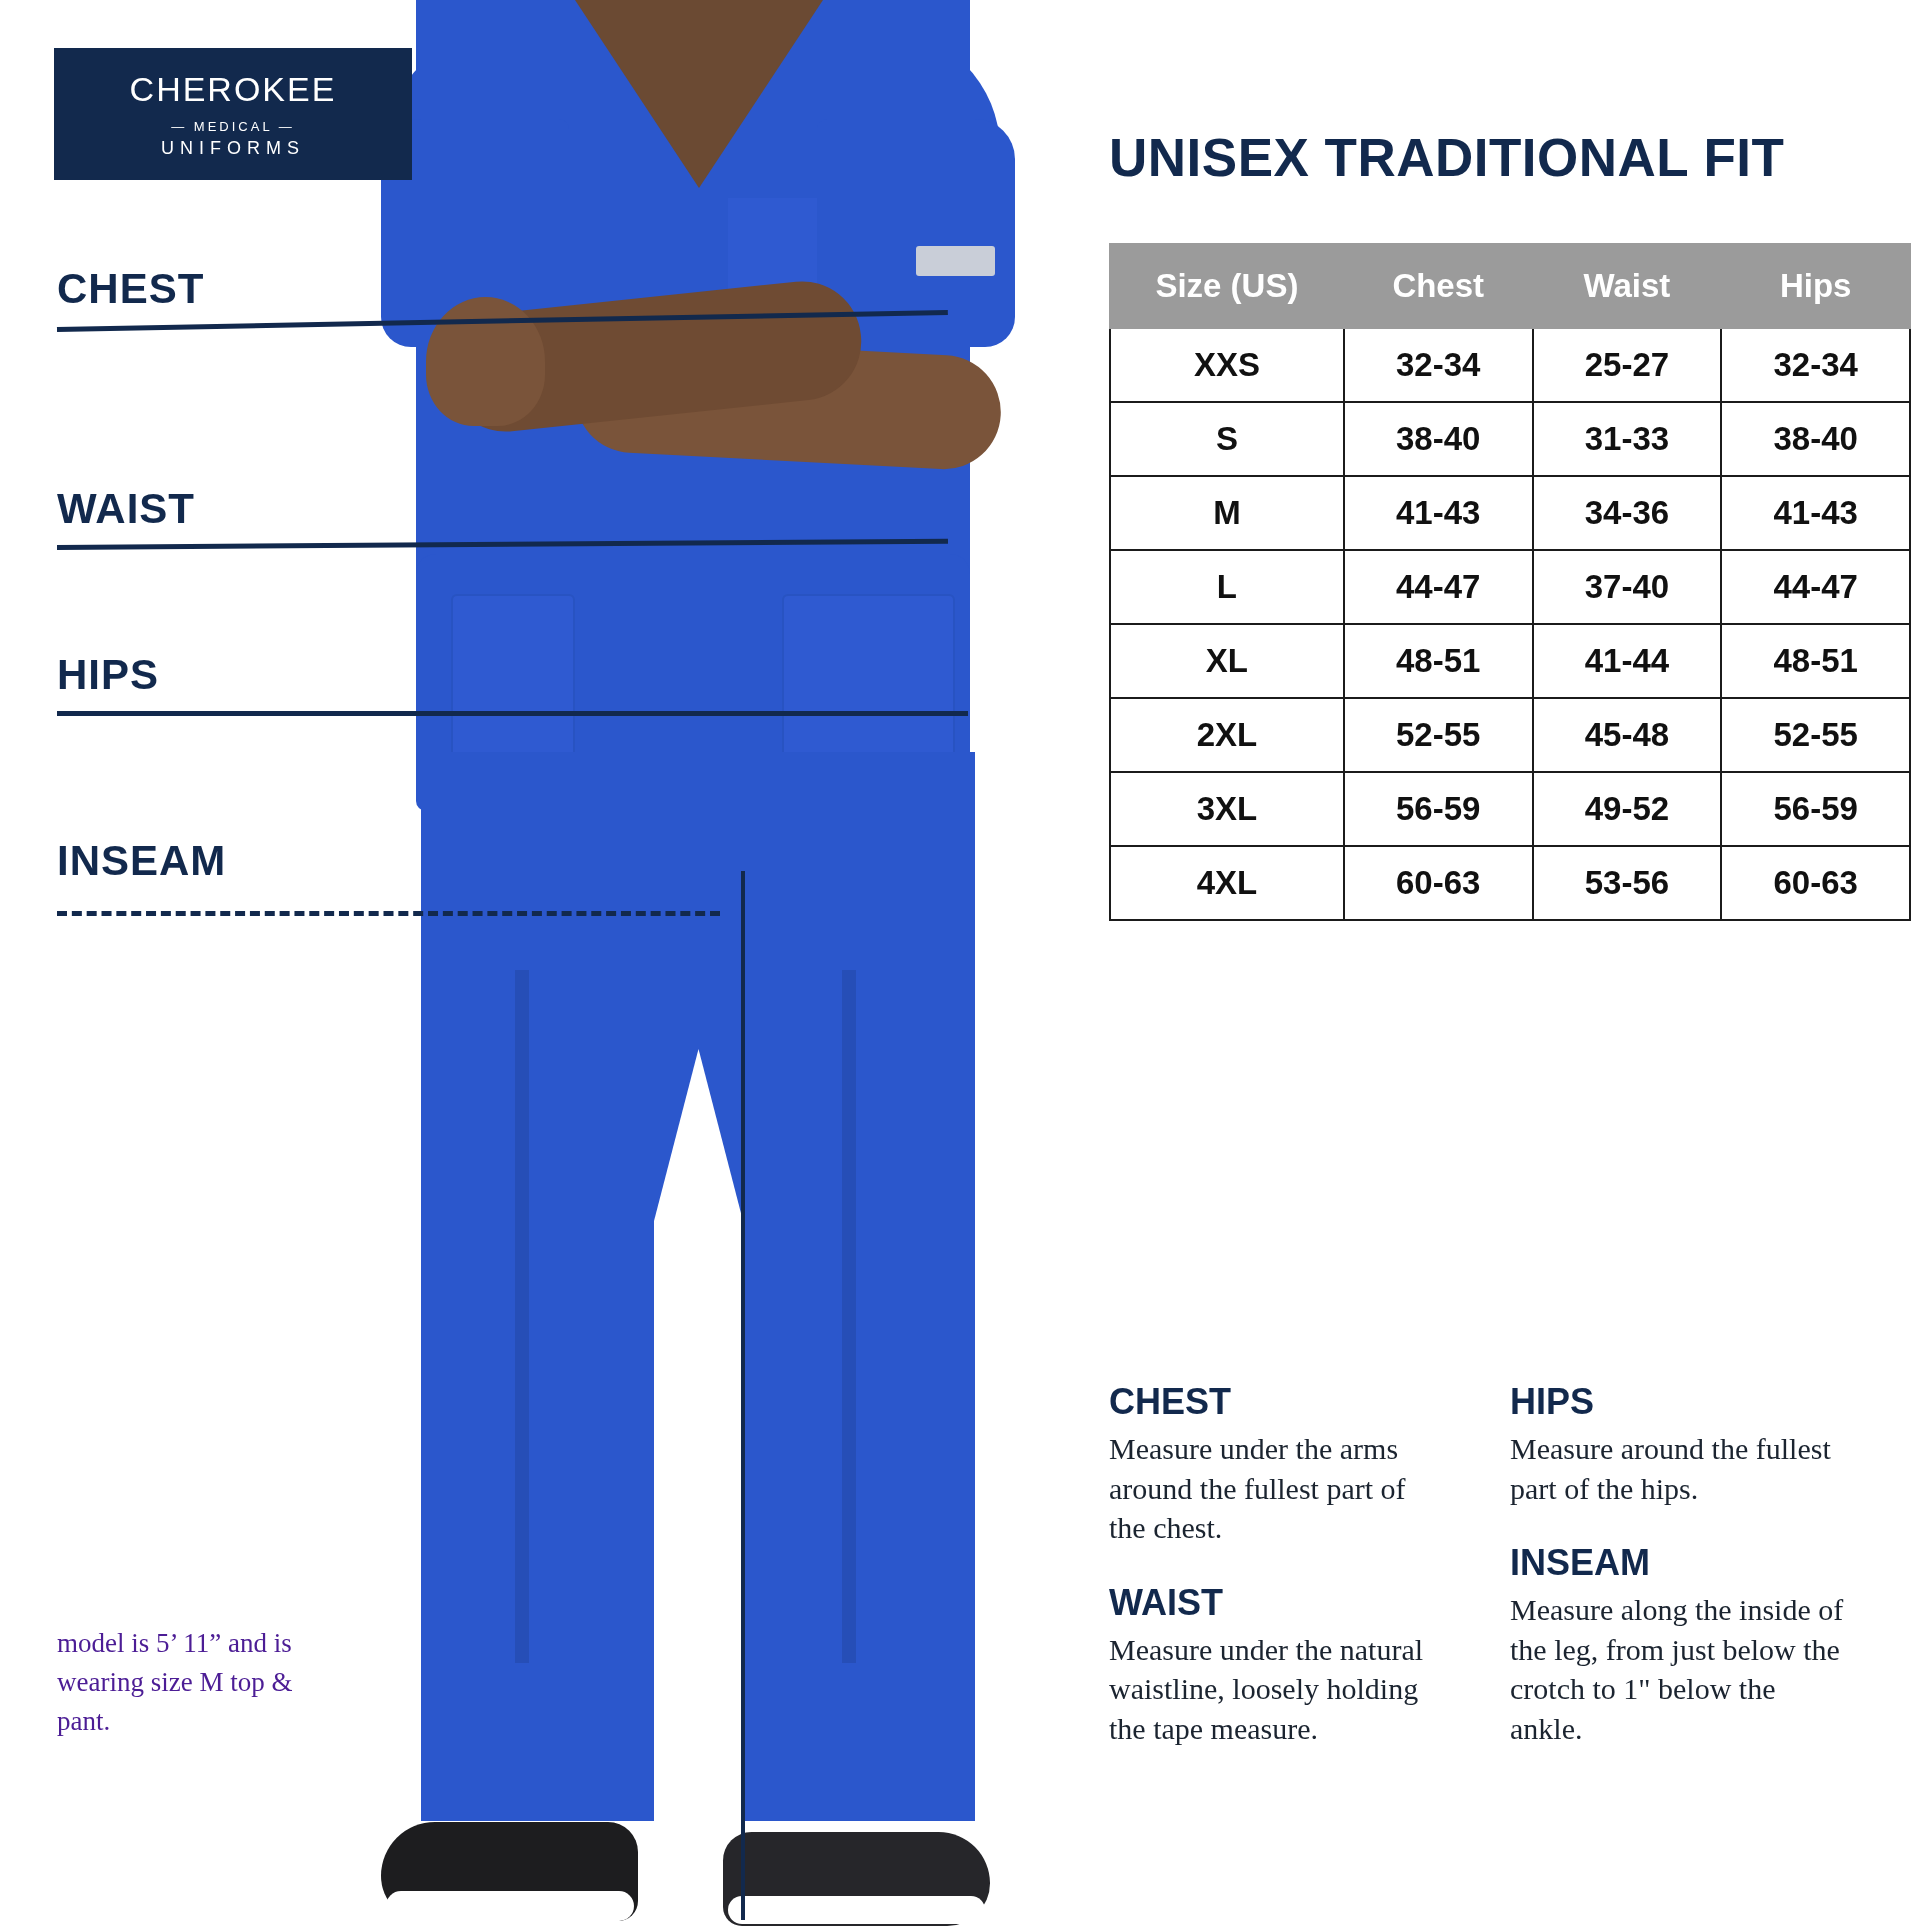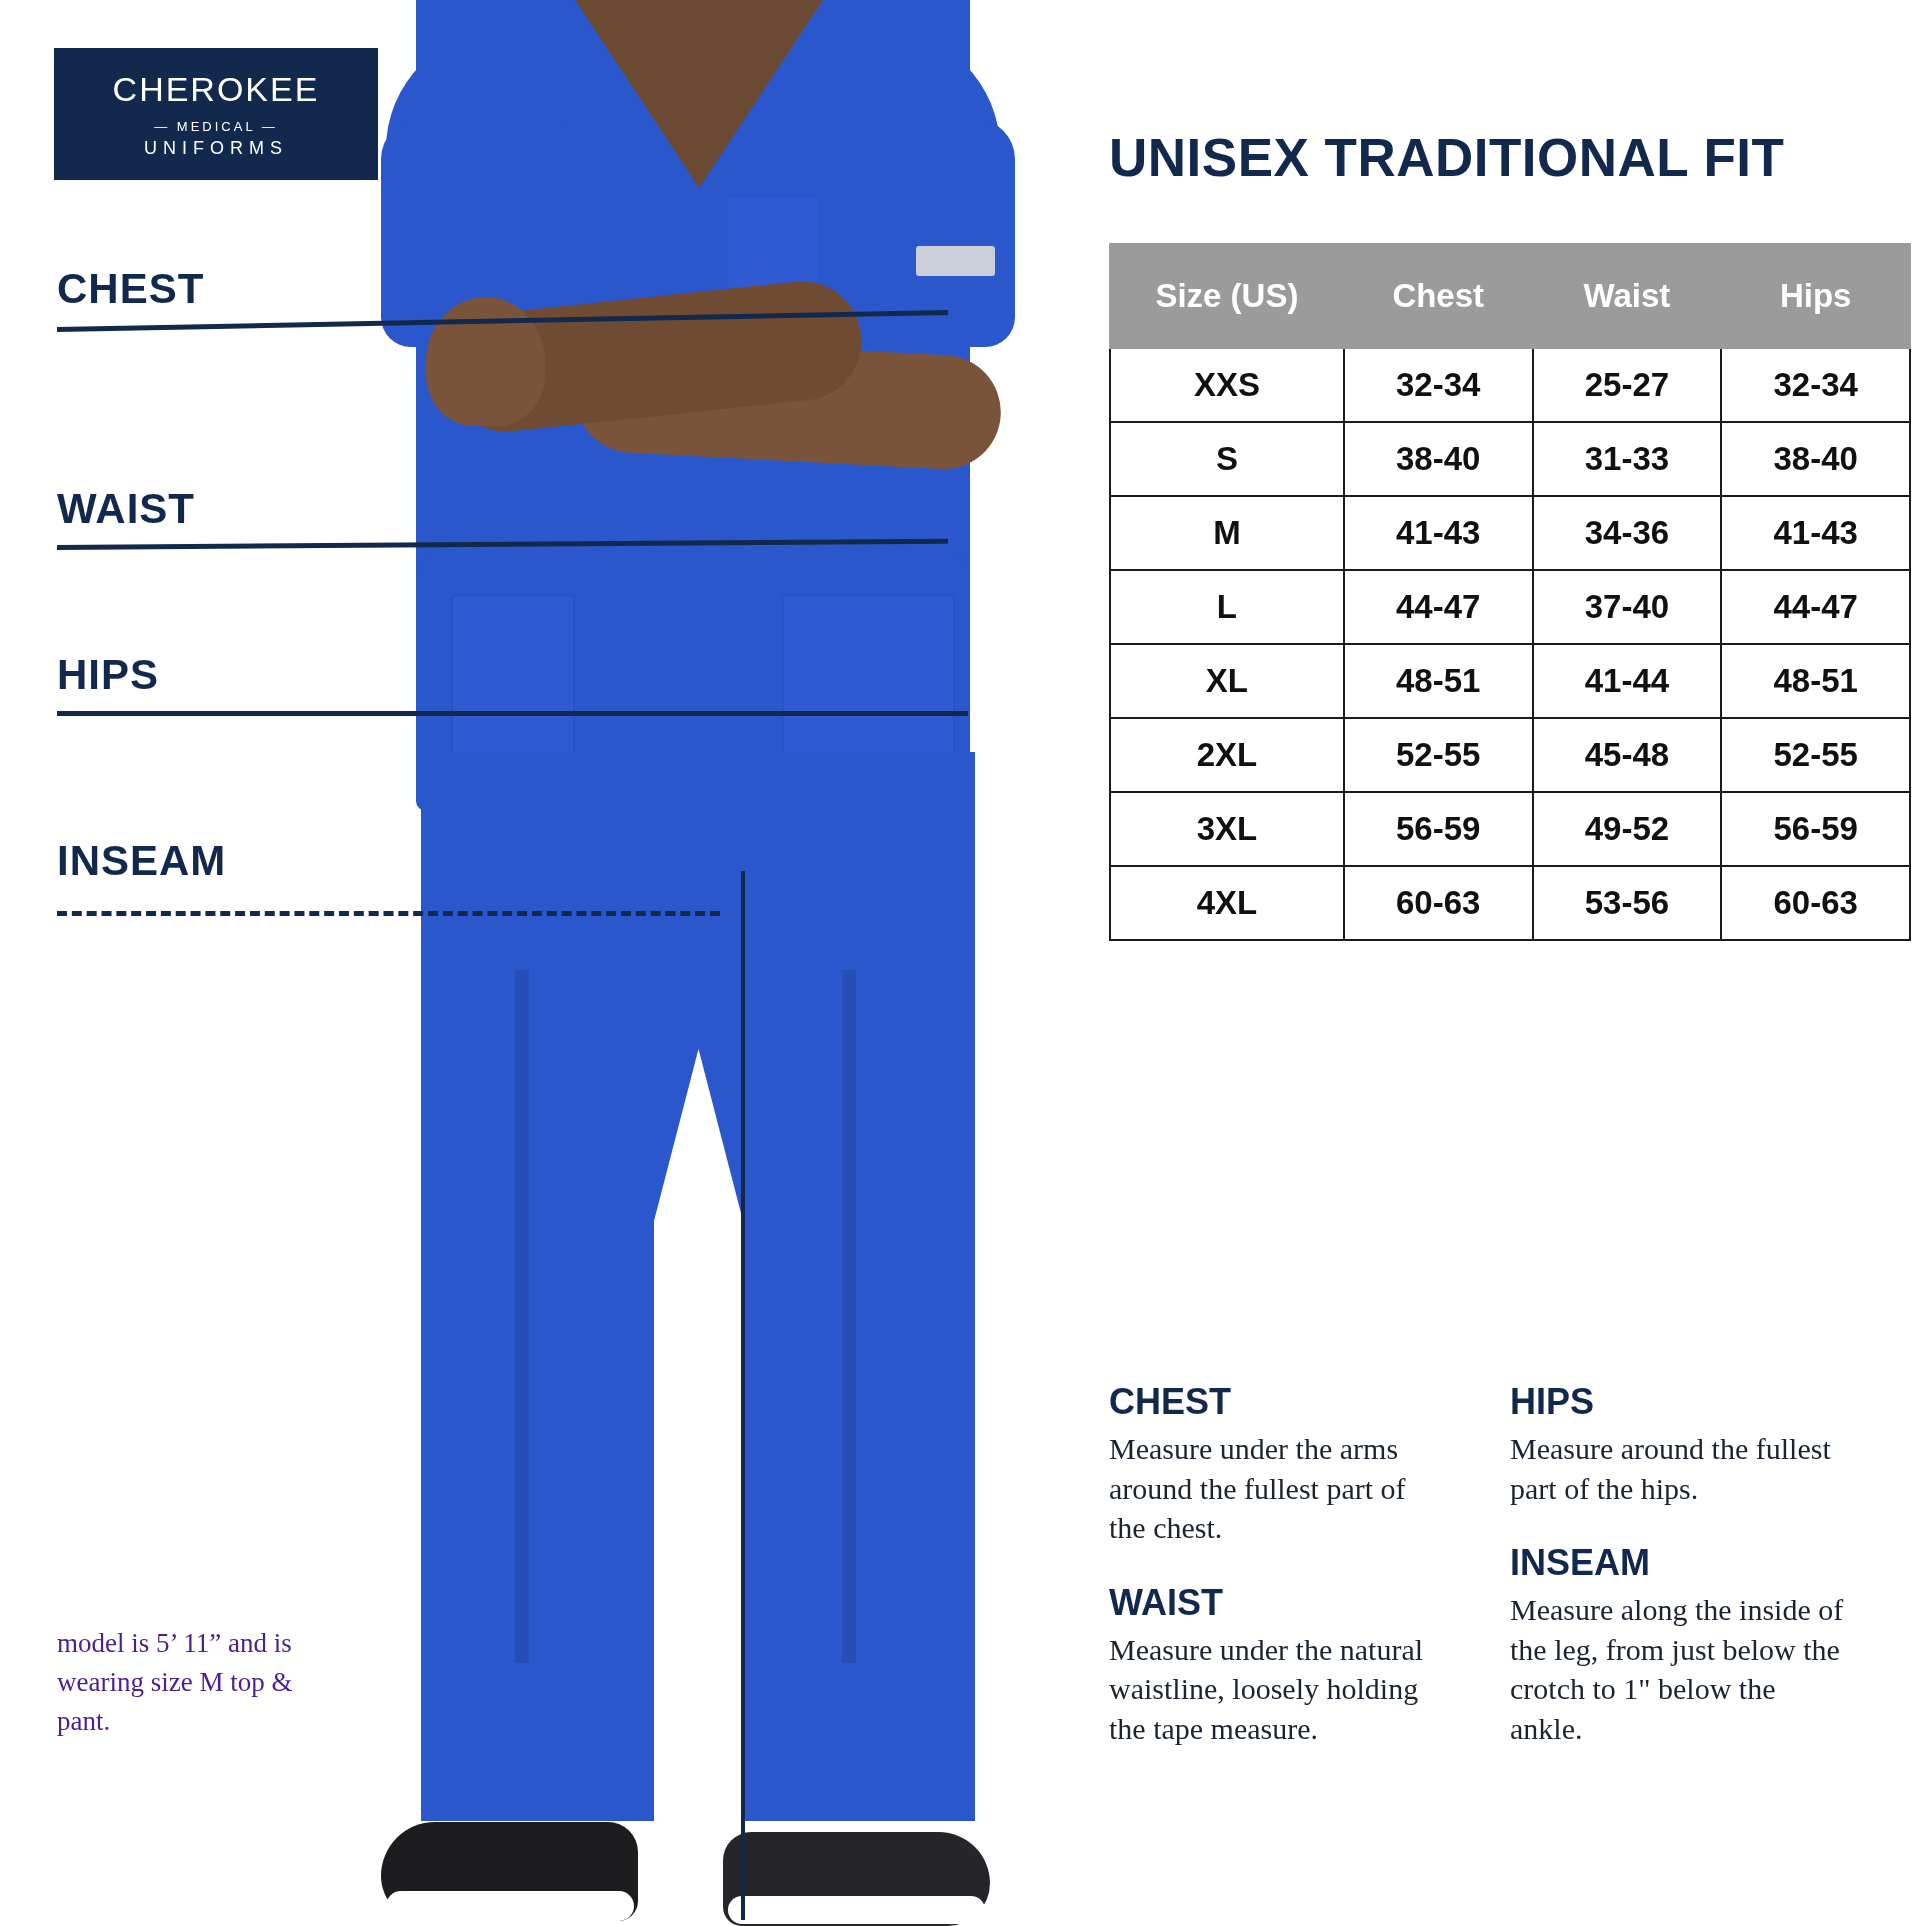--- a/index.html
+++ b/index.html
@@ -58,21 +58,21 @@
   .m-pocket-r { position:absolute; left:455px; top:594px; width:173px; height:198px; background:#2f5ad1; border:2px solid #2853c2; border-radius:6px; }
   .m-chest-pocket { position:absolute; left:401px; top:198px; width:94px; height:119px; background:#2f5ad1; border-right:2px solid #2a52c0; }
   .m-sleeve-label { position:absolute; left:589px; top:246px; width:79px; height:30px; background:#c9ced8; border-radius:3px; }
   .m-shoe-l { position:absolute; left:54px; top:1822px; width:257px; height:99px; background:#1d1d1f; border-radius:54px 30px 20px 45px; }
   .m-shoe-r { position:absolute; left:396px; top:1832px; width:267px; height:94px; background:#26262a; border-radius:30px 54px 45px 20px; }
   .m-sole-l { position:absolute; left:59px; top:1891px; width:248px; height:30px; background:#ffffff; border-radius:20px; }
   .m-sole-r { position:absolute; left:401px; top:1896px; width:257px; height:28px; background:#ffffff; border-radius:20px; }
 
   
   #logo {
-    position:absolute; left:54px; top:48px; width:324px; height:132px;
+    position:absolute; left:54px; top:48px; width:358px; height:132px;
     background:#12294d; border:4px solid #12294d;
     display:flex; flex-direction:column; align-items:center; justify-content:center;
     color:#ffffff;
   }
   #logo .brand { font-size:34px; letter-spacing:2px; font-weight:400; }
   #logo .sub1 { font-size:13px; letter-spacing:3px; margin-top:10px; }
   #logo .sub2 { font-size:18px; letter-spacing:6px; margin-top:4px; }
 
   
   .meas-label {
@@ -100,21 +100,21 @@
     position:absolute; left:0; top:127px;
     font-size:53px; font-weight:700; color:#12294d; letter-spacing:0.5px;
   }
 
   #size-table {
     position:absolute; left:0px; top:243px; width:802px;
     border-collapse:collapse;
   }
   #size-table th {
     background:#9b9b9b; color:#ffffff; font-size:33px; font-weight:700;
-    padding:32px 0; text-align:center; border:2px solid #9b9b9b;
+    padding:22px 0; text-align:center; border:2px solid #9b9b9b;
   }
   #size-table td {
     border:2px solid #1b1b1b; text-align:center;
     font-size:33px; font-weight:700; color:#111111;
     padding:17px 0;
   }
   #size-table td.sz { width:233px;text-align:center; }
   #size-table td.val { width:188px; }
   #size-table th.sz { width:233px; }
   #size-table th.val { width:188px; }

